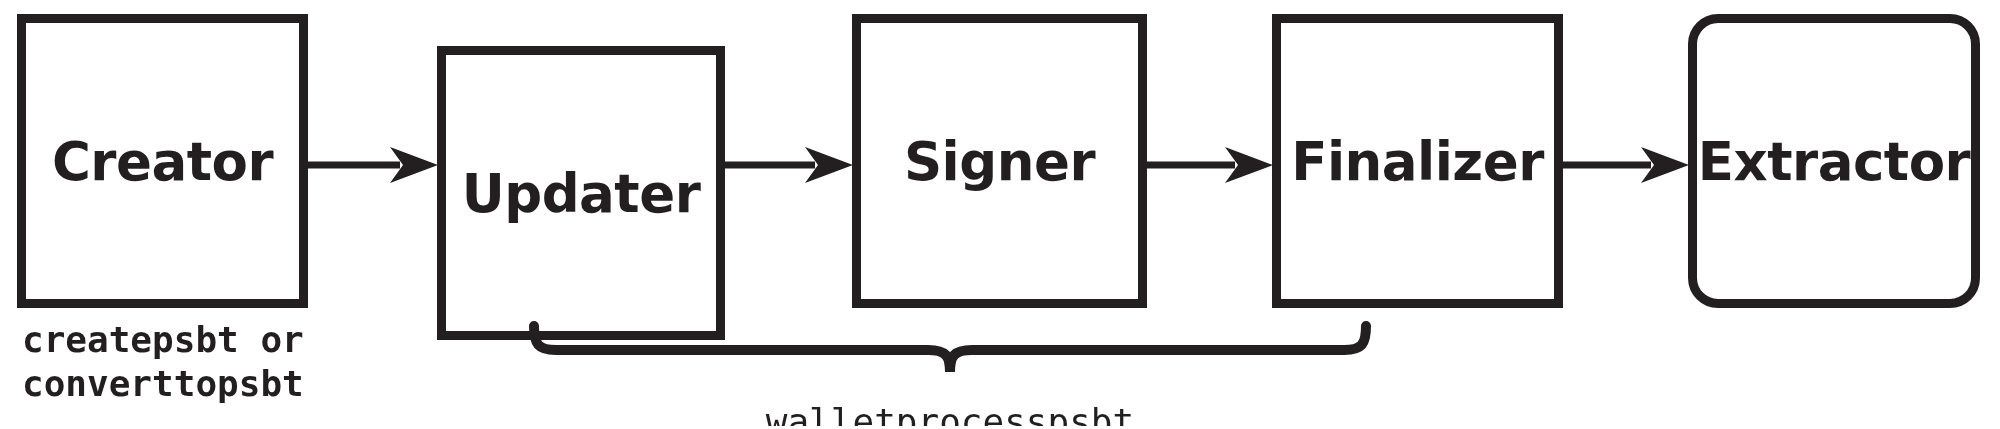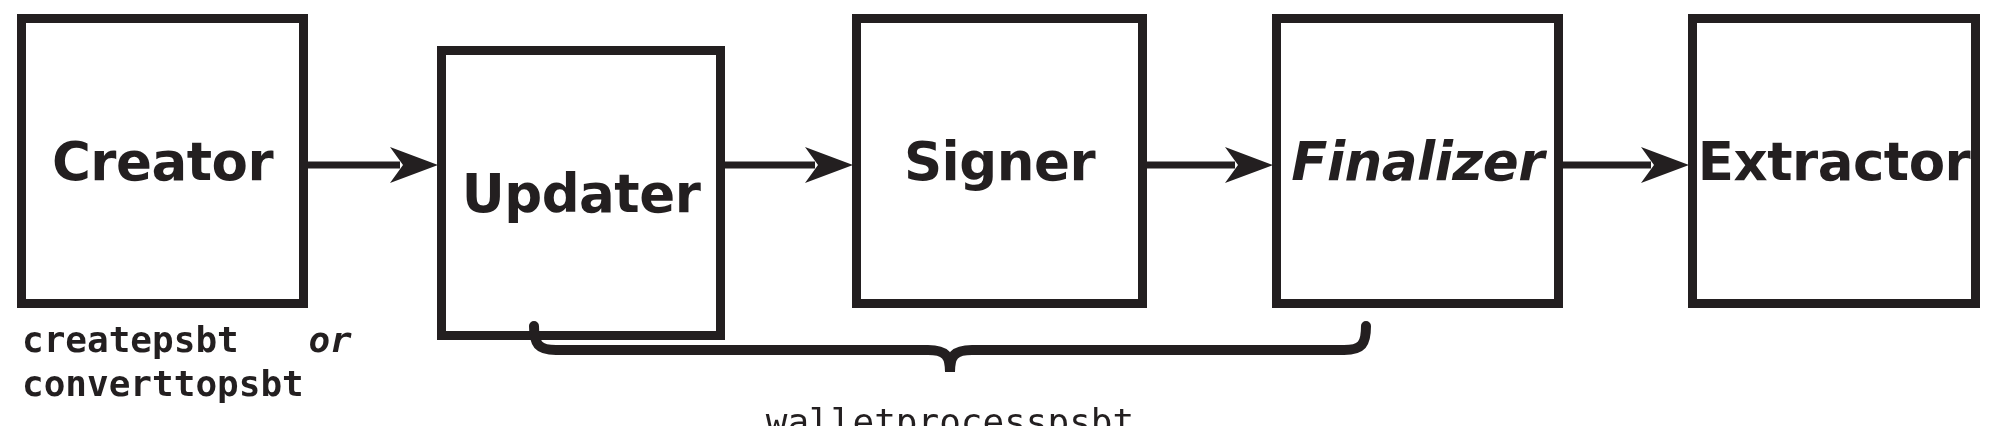--- a/index.html
+++ b/index.html
@@ -43,46 +43,46 @@
   }
   .cmd-label {
     position: absolute;
     font-family: "DejaVu Sans Mono", monospace;
     font-size: 36px;
     line-height: 1.22;
     color: #231f20;
     white-space: nowrap;
   }
   .cmd-label.bold { font-weight: bold; }
-  .cmd-label .ital { font-style: italic; font-weight: bold; margin-left: 48px; }
+  .cmd-label .ital { font-weight: bold; }
   .cmd-center { text-align: center; }
   .cmd-right  { text-align: center; }
 </style>
 </head>
 <body>
 
 <div id="canvas">
 
   <div class="stage-box" style="left:17px; top:14px; width:291px; height:294px;">
     <span class="stage-label">Creator</span>
   </div>
 
   <div class="stage-box" style="left:437px; top:14px; width:288px; height:294px;margin-top:32px;">
     <span class="stage-label">Updater</span>
   </div>
 
   <div class="stage-box" style="left:852px; top:14px; width:295px; height:294px;">
     <span class="stage-label">Signer</span>
   </div>
 
-  <div class="stage-box" style="left:1272px; top:14px; width:291px; height:294px;font-style:italic;">
+  <div class="stage-box" style="left:1272px; top:14px; width:291px; height:294px;">
     <span class="stage-label">Finalizer</span>
   </div>
 
-  <div class="stage-box" style="left:1688px; top:14px; width:292px; height:294px;">
+  <div class="stage-box" style="left:1688px; top:14px; width:292px; height:294px;border-radius:30px;">
     <span class="stage-label">Extractor</span>
   </div>
 
   <svg class="arrow-svg" style="left:308px; top:140px; width:130px; height:50px;" viewBox="0 0 130 50">
     <line x1="0" y1="25" x2="92" y2="25" stroke="#231f20" stroke-width="7"></line>
     <path d="M 130 25 L 82 7 L 95 25 L 82 43 Z" fill="#231f20"></path>
   </svg>
 
   <svg class="arrow-svg" style="left:725px; top:140px; width:128px; height:50px;" viewBox="0 0 128 50">
     <line x1="0" y1="25" x2="90" y2="25" stroke="#231f20" stroke-width="7"></line>

